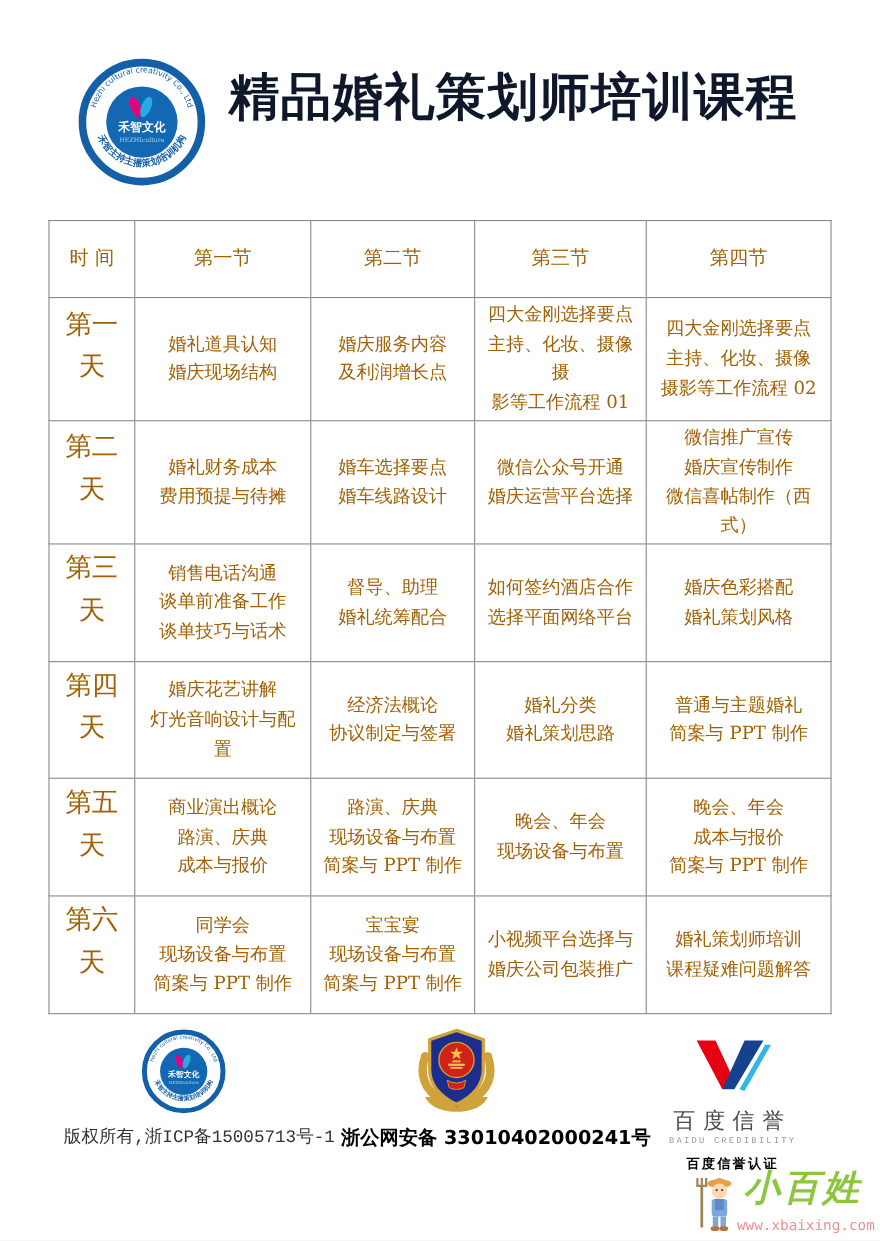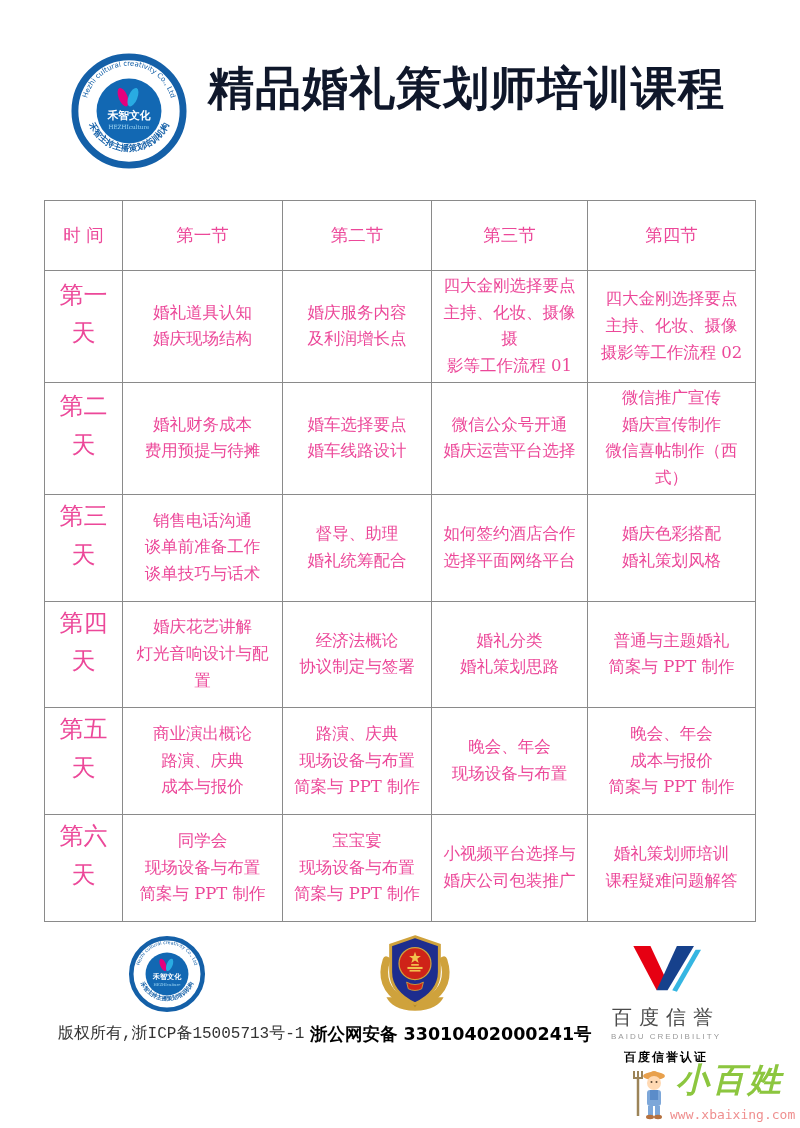--- a/index.html
+++ b/index.html
@@ -19,21 +19,21 @@
     letter-spacing:1px; white-space:nowrap;
   }
 
   
   table.schedule {
     position:absolute; top:200px; left:44px; width:711px;
     border-collapse:collapse; table-layout:fixed;
   }
   .schedule th, .schedule td {
     border:1px solid #8a8a8a; text-align:center; vertical-align:middle;
-    color:#ec4899; white-space:pre-line; line-height:1.62;
+    color:#a16207; white-space:pre-line; line-height:1.62;
     font-weight:normal; padding:2px 6px;
   }
   .schedule th { font-size:17.5px; }
   .schedule td { font-size:16.5px; }
   .schedule td.time-cell { font-size:24px; padding-bottom:26px; }
   .schedule thead tr { height:70px; }
   .schedule tbody tr:nth-child(1) { height:102px; }
   .schedule tbody tr:nth-child(2) { height:94px; }
   .schedule tbody tr:nth-child(3) { height:99px; }
   .schedule tbody tr:nth-child(4) { height:90px; }
@@ -45,21 +45,21 @@
   .f-left .copyright {
     margin-top:88px; font-family:Liberation Mono, monospace;
     font-size:16px; color:#333; letter-spacing:0; white-space:nowrap;
   }
   .f-mid   { position:absolute; left:310px; top:930px; width:210px; text-align:center; }
   .f-mid .police-text {
     margin-top:4px; font-family:"DejaVu Sans","Liberation Sans",sans-serif;
     font-weight:bold; font-size:17.5px; color:#000; white-space:nowrap;
   }
   .f-right { position:absolute; left:578px; top:942px; width:176px; text-align:center;
-             font-family:Liberation Sans, sans-serif; }
+             font-family:Liberation Mono, monospace; }
   .baidu-cn { font-size:20px; color:#4a4a4a; letter-spacing:7px; margin-top:2px; white-space:nowrap; }
   .baidu-en { font-size:8px; color:#999; letter-spacing:2px; margin-top:1px; white-space:nowrap; }
   .baidu-cert { font-size:12px; font-weight:bold; color:#000; margin-top:8px; letter-spacing:2px; white-space:nowrap; }
 
   
   .watermark { position:absolute; right:2px; bottom:4px; width:168px; height:66px; }
   .wm-figure { position:absolute; left:0; bottom:4px; }
   .wm-name {
     position:absolute; left:46px; top:0;
     font-family:"DejaVu Sans","Liberation Sans",sans-serif;

